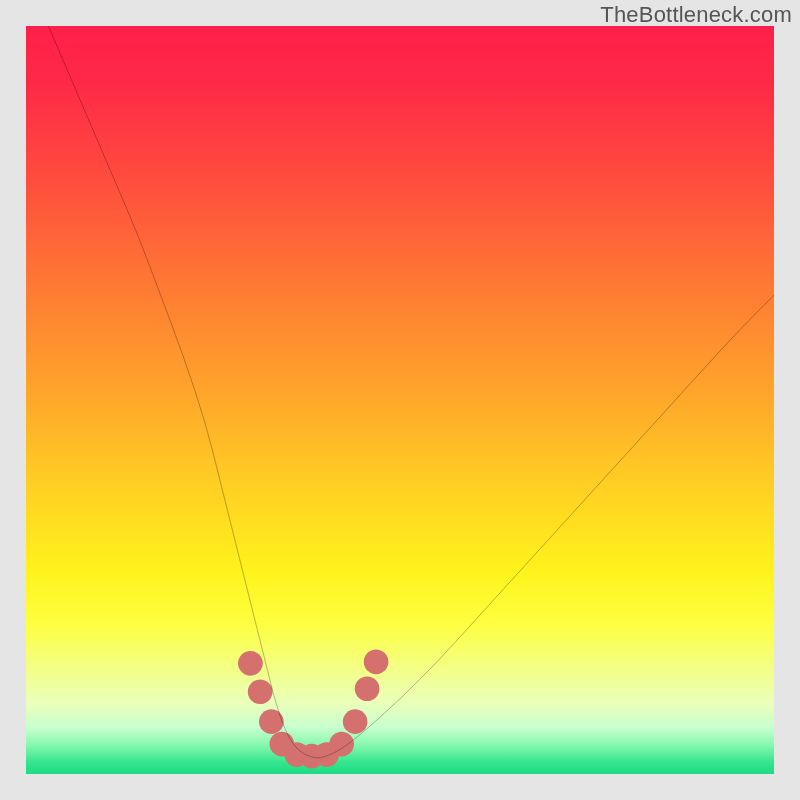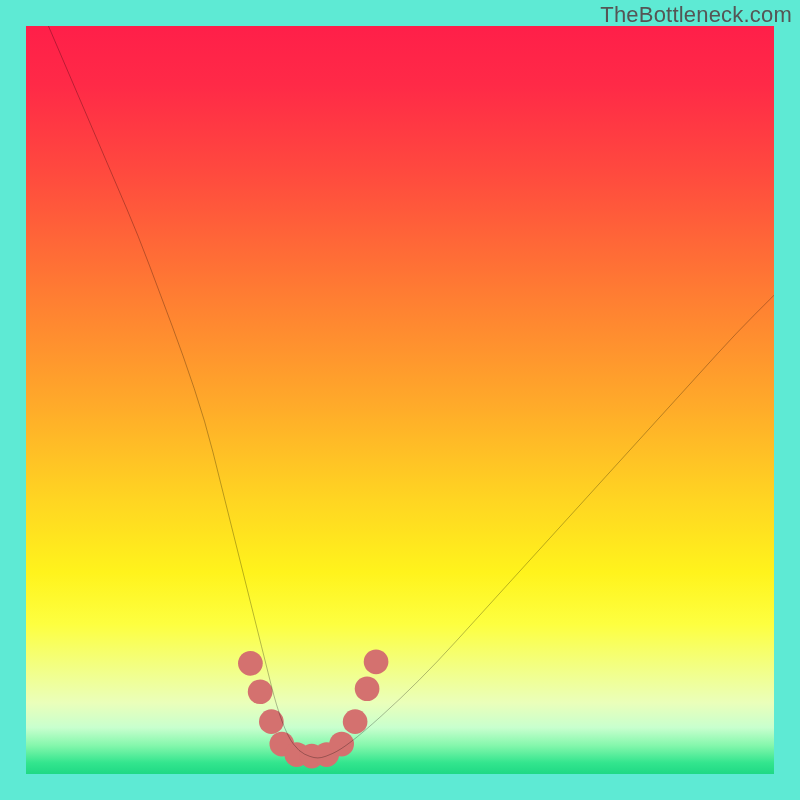--- a/index.html
+++ b/index.html
@@ -7,21 +7,21 @@
     padding: 0;
     width: 800px;
     height: 800px;
     overflow: hidden;
     background: #000;
     font-family: Arial, Helvetica, sans-serif;
   }
   .frame {
     position: absolute;
     inset: 0;
-    background: #5eead4;
+    background: #e5e5e5;
   }
   .plot-area {
     position: absolute;
     left: 26px;
     top: 26px;
     width: 748px;
     height: 748px;
     overflow: hidden;
   }
   .gradient {

